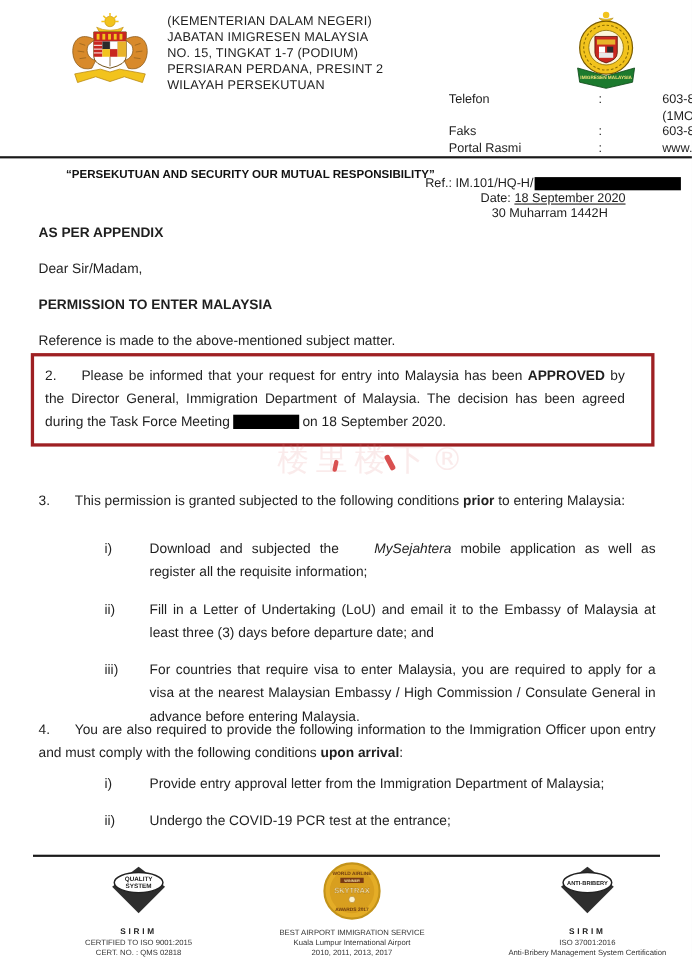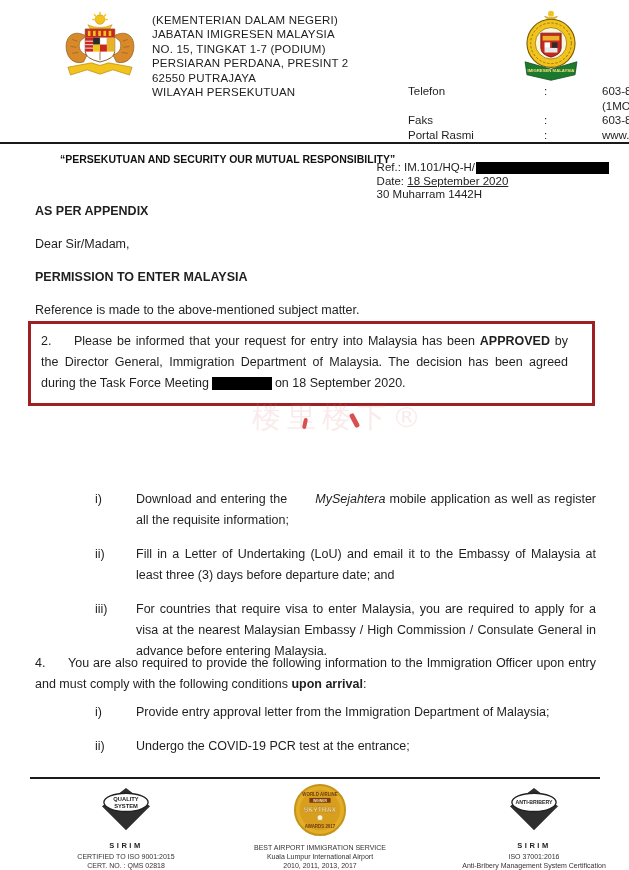--- a/index.html
+++ b/index.html
@@ -10,21 +10,21 @@
   }
   
   .crest{position:absolute;left:56px;top:10px;width:88px;height:78px;}
   .dept{position:absolute;left:152px;top:13px;font-size:11.5px;line-height:14.4px;color:#1e1e1e;letter-spacing:.2px;}
   .imi-logo{position:absolute;left:514px;top:7px;width:74px;height:80px;}
   .contact{position:absolute;left:408px;top:84px;font-size:11.5px;line-height:14.5px;color:#1e1e1e;}
   .contact .row{display:grid;grid-template-columns:92px 14px auto;gap:44px;}
   .rule-top{position:absolute;left:0;top:142px;width:629px;height:2px;background:#1a1a1a;}
   .motto{position:absolute;left:60px;top:153px;font-size:10.5px;font-weight:bold;color:#111;}
   
-  .ref-block{position:absolute;top:161px;right:20px;text-align:left;font-size:11.5px;line-height:13.5px;color:#1e1e1e;}
+  .ref-block{position:absolute;top:161px;right:10px;text-align:center;font-size:11.5px;line-height:13.5px;color:#1e1e1e;}
   .redact-ref{display:inline-block;width:133px;height:12px;background:#000;vertical-align:middle;margin-left:1px;}
   .date-under{text-decoration:underline;}
   .hijri{margin-right:6px;}
   
   .blk{position:absolute;left:35px;width:561px;font-size:12.5px;line-height:21px;color:#1f1f1f;}
   .bold{font-weight:bold;}
   .just{text-align:justify;}
   .pnum{display:inline-block;width:33px;}
   .redbox{position:absolute;left:28px;top:321px;width:567px;border:3px solid #9e2023;padding:7px 24px 9px 10px;box-sizing:border-box;font-size:12.5px;line-height:21px;text-align:justify;color:#1f1f1f;background:transparent;}
   .redact-inline{display:inline-block;width:60px;height:13px;background:#000;vertical-align:text-bottom;margin:0 3px;}
@@ -93,21 +93,20 @@
         <line x1="82" y1="50" x2="75" y2="49"></line>
       </g>
     <path d="M13 66 L40 61 L50 64 L60 61 L87 66 L84 75 L65 69 L50 74 L35 69 L16 75 Z" fill="#f2c31d" stroke="#b8860b" stroke-width="0.8"></path>
   </svg>
 
   <div class="dept">
     <div>(KEMENTERIAN DALAM NEGERI)</div>
     <div>JABATAN IMIGRESEN MALAYSIA</div>
     <div>NO. 15, TINGKAT 1-7 (PODIUM)</div>
     <div>PERSIARAN PERDANA, PRESINT 2</div>
-    <div>62550 PUTRAJAYA</div>
     <div>WILAYAH PERSEKUTUAN</div>
   </div>
 
   <svg class="imi-logo" viewBox="0 0 80 84">
     <circle cx="40" cy="6" r="3.2" fill="#f2c31d"></circle>
     <path d="M33 9 A9 9 0 0 0 47 9 A12 6 0 0 1 33 9 Z" fill="#f2c31d" stroke="#a07800" stroke-width="0.5"></path>
     <circle cx="40" cy="38" r="26" fill="#f2c31d" stroke="#7a5c00" stroke-width="1.2"></circle>
     <circle cx="40" cy="38" r="22" fill="none" stroke="#8a6d00" stroke-width="1" stroke-dasharray="2.5,2"></circle>
     <circle cx="40" cy="38" r="17" fill="#fdf6da" stroke="#8a6d00" stroke-width="0.8"></circle>
     <path d="M29 27 h22 v16 q0 7 -11 10 q-11 -3 -11 -10 Z" fill="#c8271f" stroke="#5a1208" stroke-width="0.8"></path>
@@ -162,25 +161,28 @@
   <div class="blk" style="top:300px;">Reference is made to the above-mentioned subject matter.</div>
 
   <div class="redbox">
     <span class="pnum">2.</span><span>Please be informed that your request for entry into Malaysia has been </span><span class="bold">APPROVED</span><span> by the Director General, Immigration Department of Malaysia. The decision has been agreed during the Task Force Meeting</span><span class="redact-inline"></span><span>on 18 September 2020.</span>
   </div>
 
   <div class="wm">楼里楼下®</div>
   <div class="wm-mark wm-m1"></div>
   <div class="wm-mark wm-m2"></div>
 
+  <div class="blk just" style="top:445px;">
+    <span class="pnum">3.</span><span>This permission is granted subjected to the following conditions </span><span class="bold">prior</span><span> to entering Malaysia:</span>
+  </div>
 
   <div class="list" style="top:489px;">
     <div class="li">
       <span class="rn">i)</span>
-      <span class="lt"><span>Download and entering the </span><span class="ital">MySejahtera</span><span> mobile application as well as register all the requisite information;</span></span>
+      <span class="lt"><span>Download and subjected the </span><span class="ital">MySejahtera</span><span> mobile application as well as register all the requisite information;</span></span>
     </div>
     <div class="li">
       <span class="rn">ii)</span>
       <span class="lt">Fill in a Letter of Undertaking (LoU) and email it to the Embassy of Malaysia at least three (3) days before departure date; and</span>
     </div>
     <div class="li">
       <span class="rn">iii)</span>
       <span class="lt">For countries that require visa to enter Malaysia, you are required to apply for a visa at the nearest Malaysian Embassy / High Commission / Consulate General in advance before entering Malaysia.</span>
     </div>
   </div>

